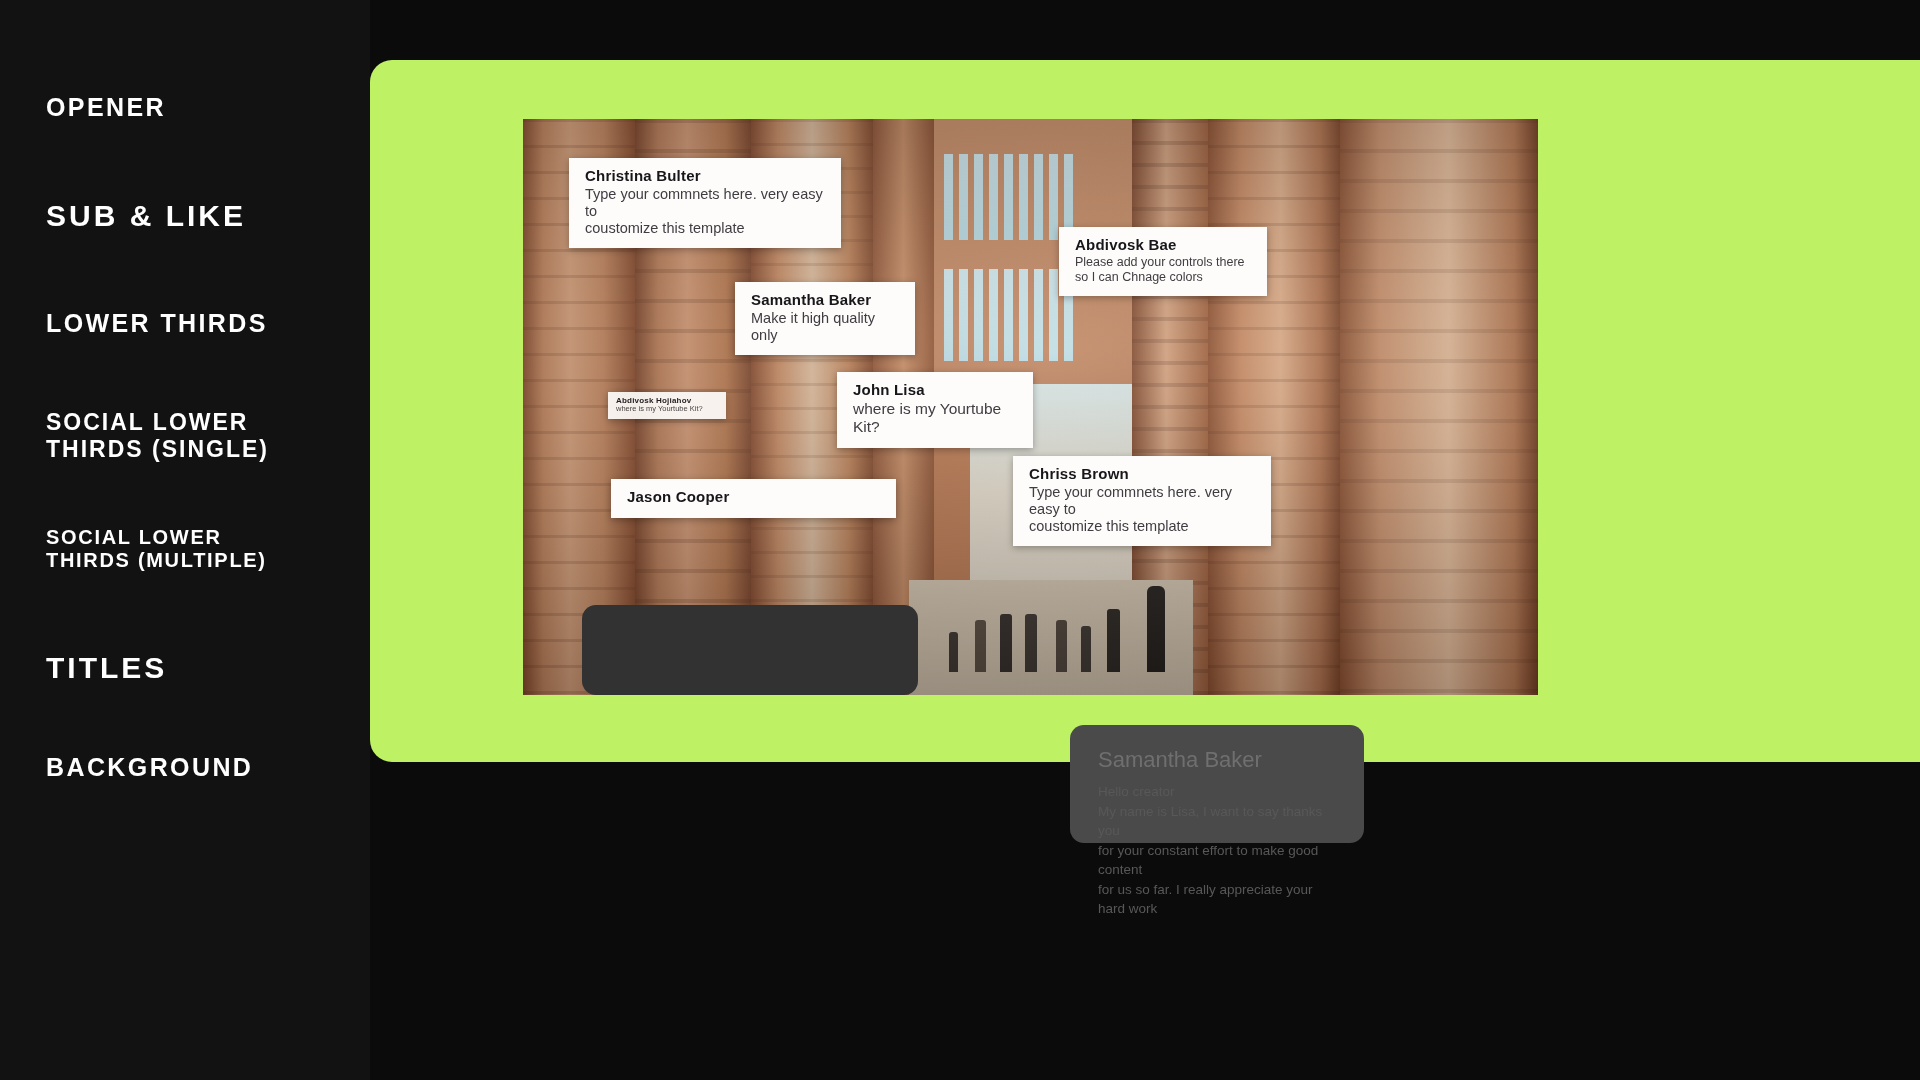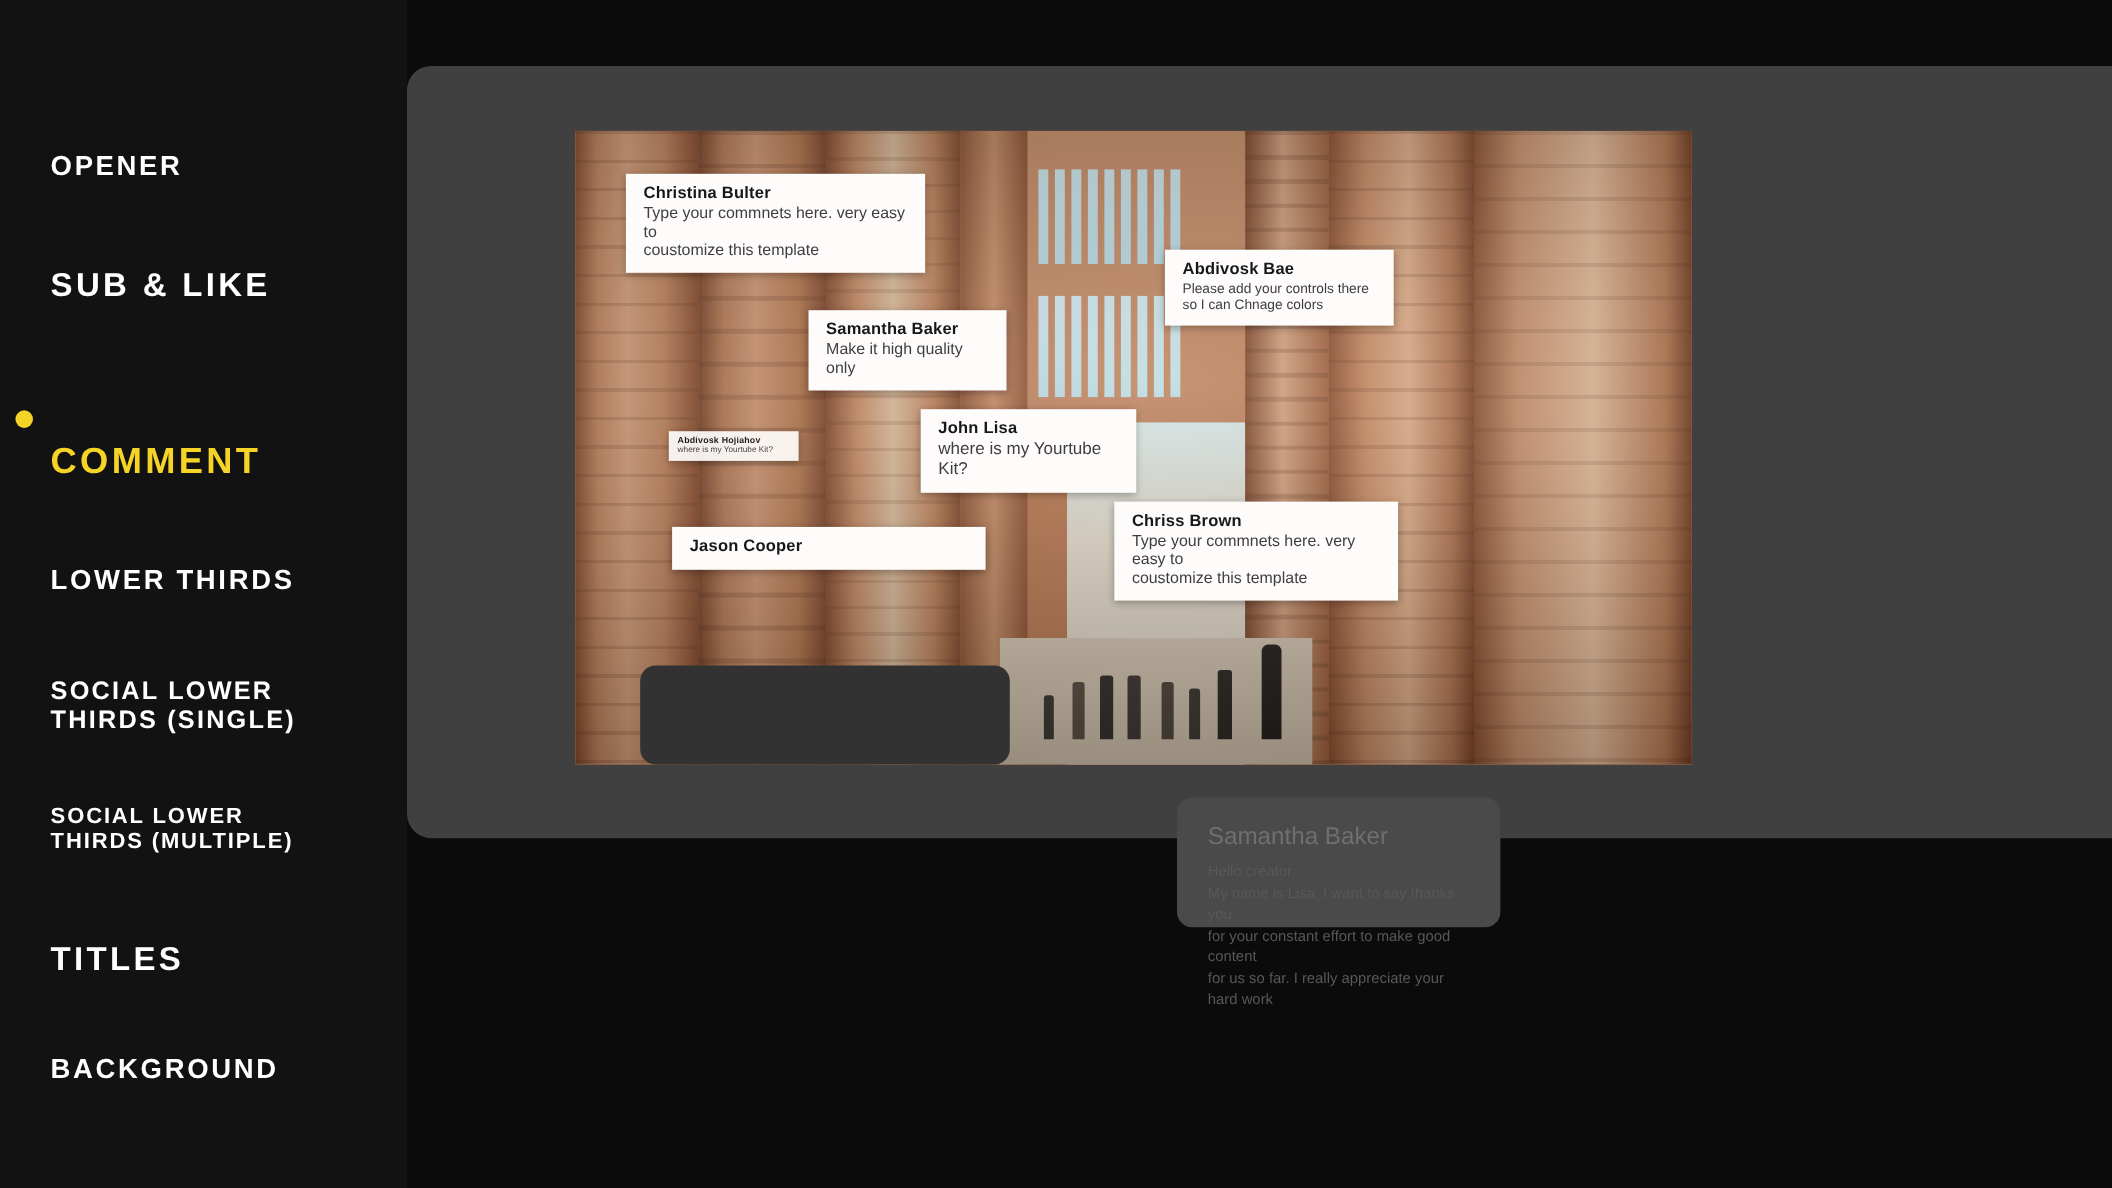--- a/index.html
+++ b/index.html
@@ -7,21 +7,21 @@
     width:1920px; height:1080px; overflow:hidden;
     background:#0b0b0b;
     font-family:"Liberation Sans", sans-serif;
   }
   .app{ position:relative; width:1920px; height:1080px; background:#0b0b0b; }
 
   
   .sidebar{
     position:absolute; left:0; top:0; width:370px; height:1080px;
     background:#121212;
-    padding-top:108px;
+    padding-top:64px;
   }
   .nav-item{
     position:relative;
     display:block;
     padding:0 0 0 46px;
     margin-bottom:0;
     color:#ffffff;
     font-weight:700;
     letter-spacing:2.2px;
     line-height:1.16;
@@ -35,21 +35,21 @@
   .nav-item.active{ color:#f5d327; font-size:33px; letter-spacing:3px; }
   .nav-item .bullet{
     position:absolute; left:14px; top:50%; transform:translateY(-50%);
     width:16px; height:16px; border-radius:50%; background:#f5d327;
   }
 
   
   .panel{
     position:absolute; left:370px; top:60px;
     width:1550px; height:702px;
-    background:#404040;
+    background:#bef264;
     border-radius:22px 0 0 22px;
   }
 
   
   .preview{
     position:absolute; left:153px; top:59px;
     width:1015px; height:576px;
     overflow:hidden;
     background:#b8764f;
   }
@@ -132,24 +132,20 @@
   <nav class="sidebar">
 
     <div class="nav-item sz-lg" style="margin-bottom:42px;">
       <span>OPENER</span>
     </div>
 
     <div class="nav-item sz-xl" style="margin-bottom:46px;">
       <span>SUB &amp; LIKE</span>
     </div>
 
-    <div class="nav-item active" style="margin-bottom:46px;">
-      <span class="bullet"></span>
-      <span>COMMENT</span>
-    </div>
 
     <div class="nav-item sz-lg" style="margin-bottom:45px;">
       <span>LOWER THIRDS</span>
     </div>
 
     <div class="nav-item sz-md" style="margin-bottom:40px;">
       <span>SOCIAL LOWER
 THIRDS (SINGLE)</span>
     </div>
 

